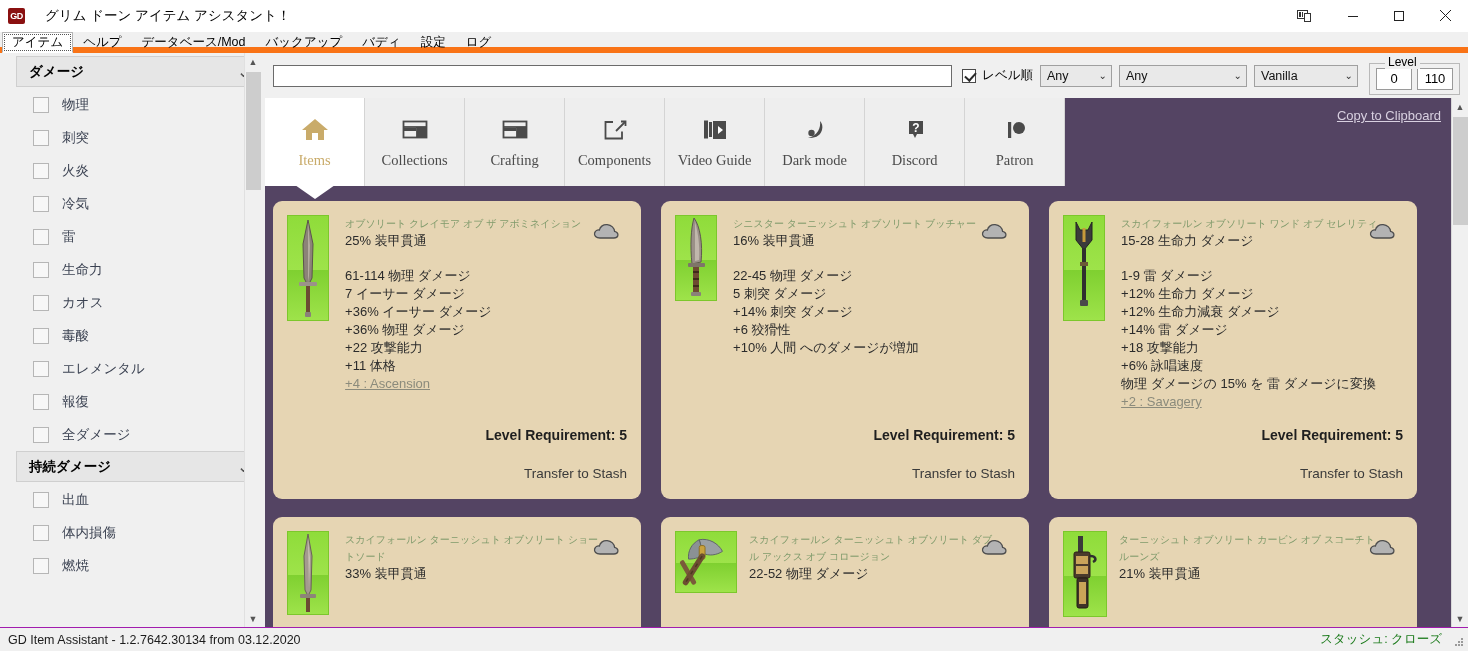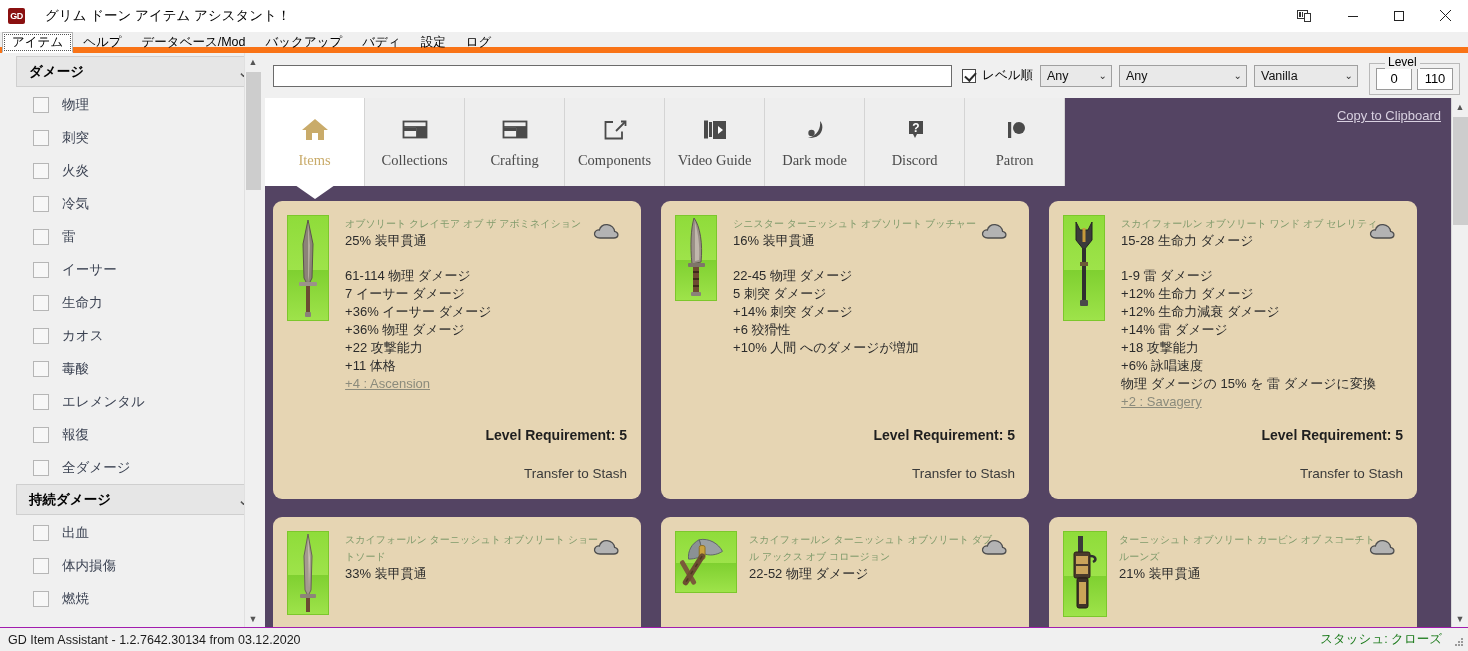--- a/index.html
+++ b/index.html
@@ -268,24 +268,20 @@
           <div class="filter-row">
             <span class="cb"></span>
             <span class="filter-label">冷気</span>
           </div>
           <div class="filter-row">
             <span class="cb"></span>
             <span class="filter-label">雷</span>
           </div>
           <div class="filter-row">
             <span class="cb"></span>
-            <span class="filter-label">イーサー</span>
-          </div>
-          <div class="filter-row">
-            <span class="cb"></span>
             <span class="filter-label">生命力</span>
           </div>
           <div class="filter-row">
             <span class="cb"></span>
             <span class="filter-label">カオス</span>
           </div>
           <div class="filter-row">
             <span class="cb"></span>
             <span class="filter-label">毒酸</span>
           </div>

